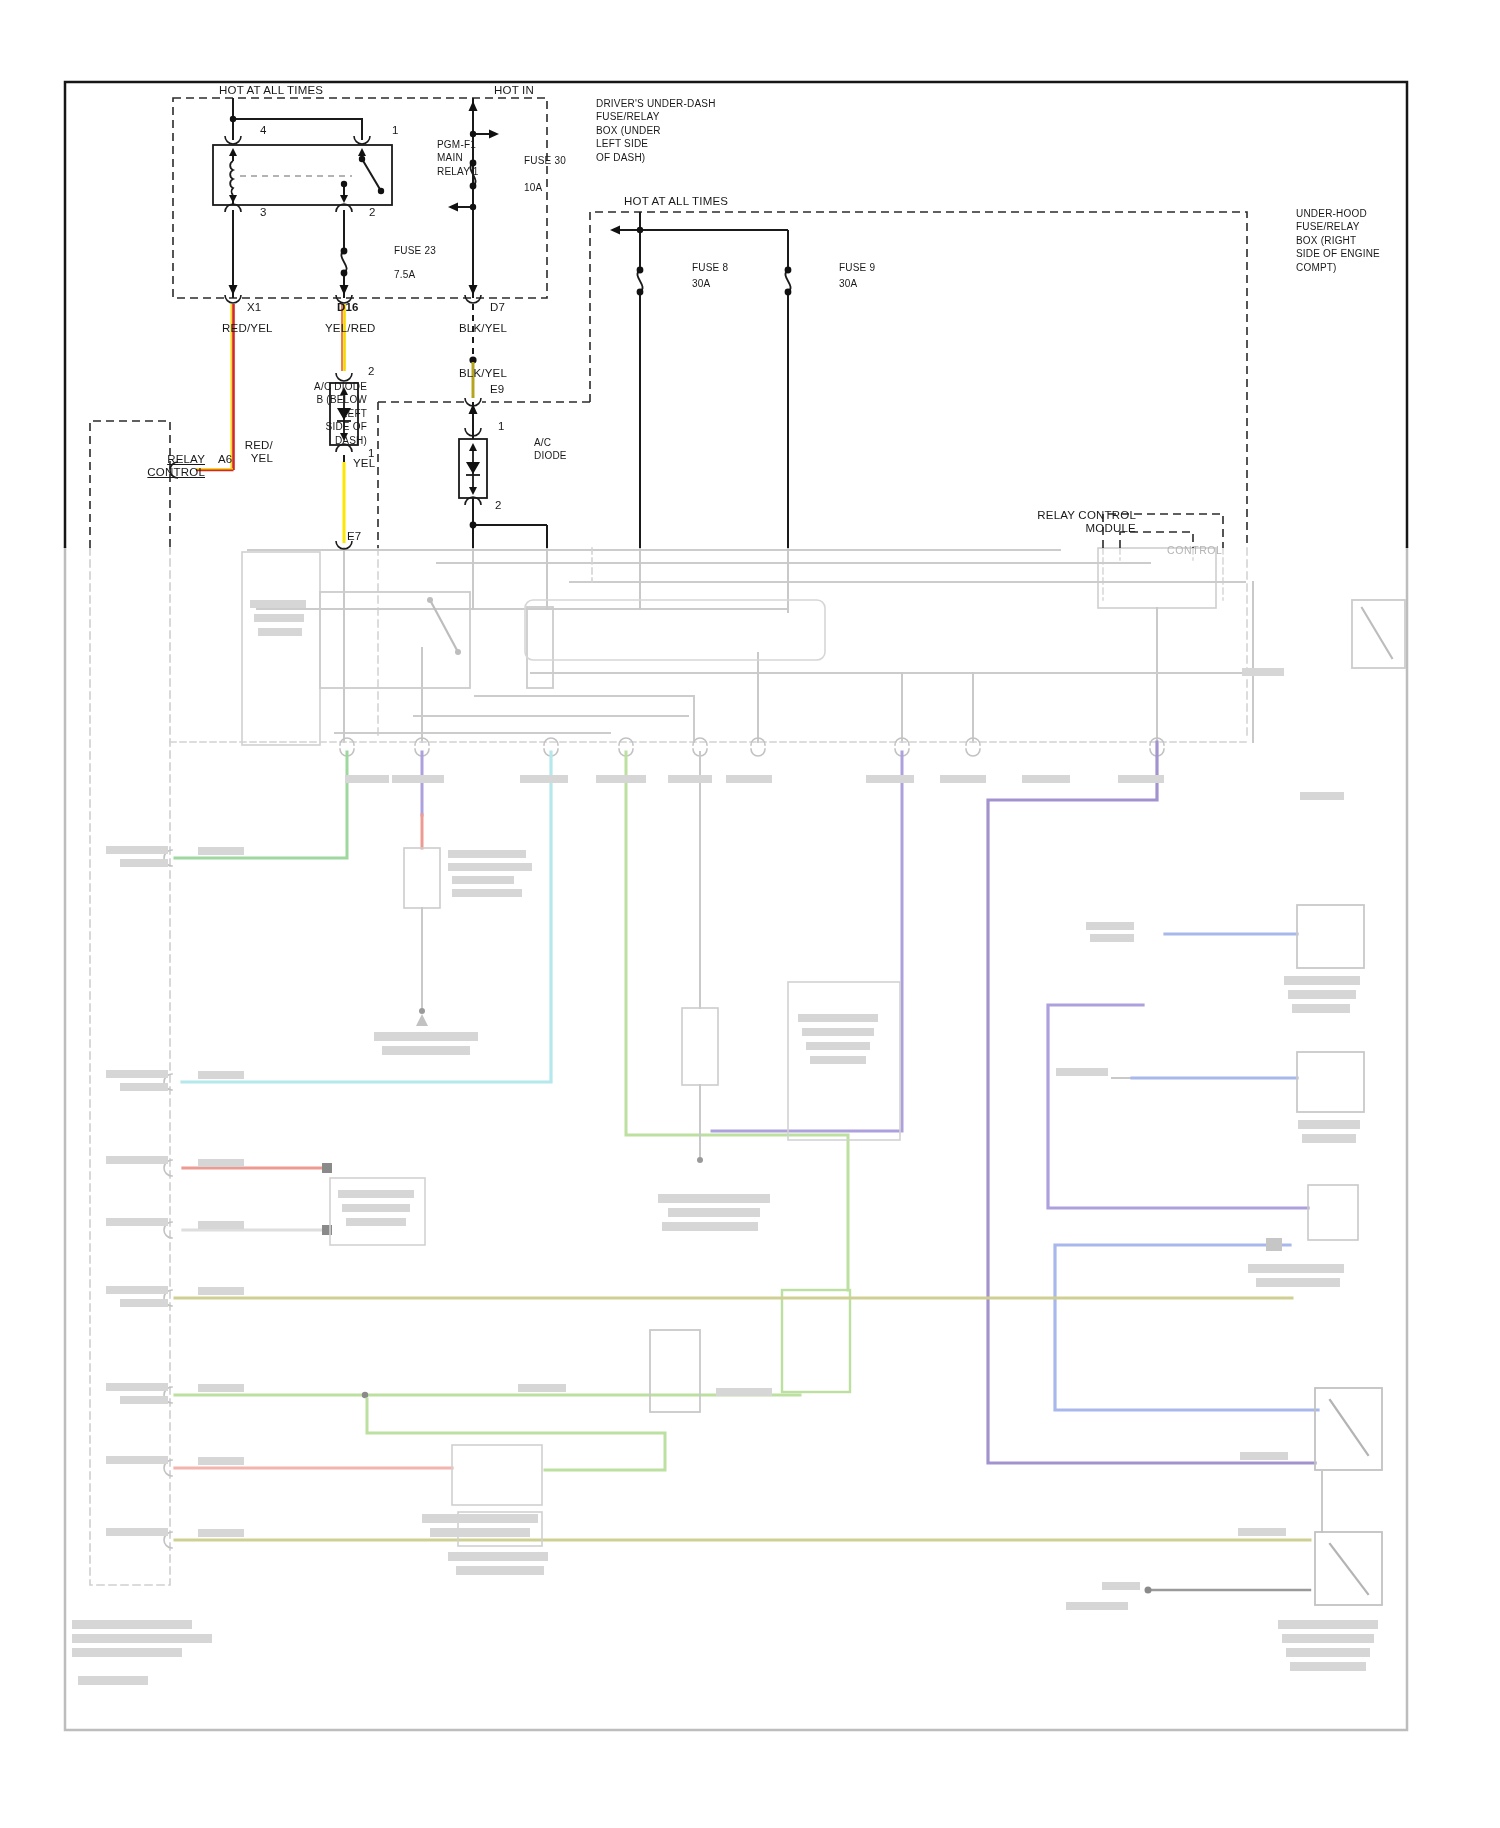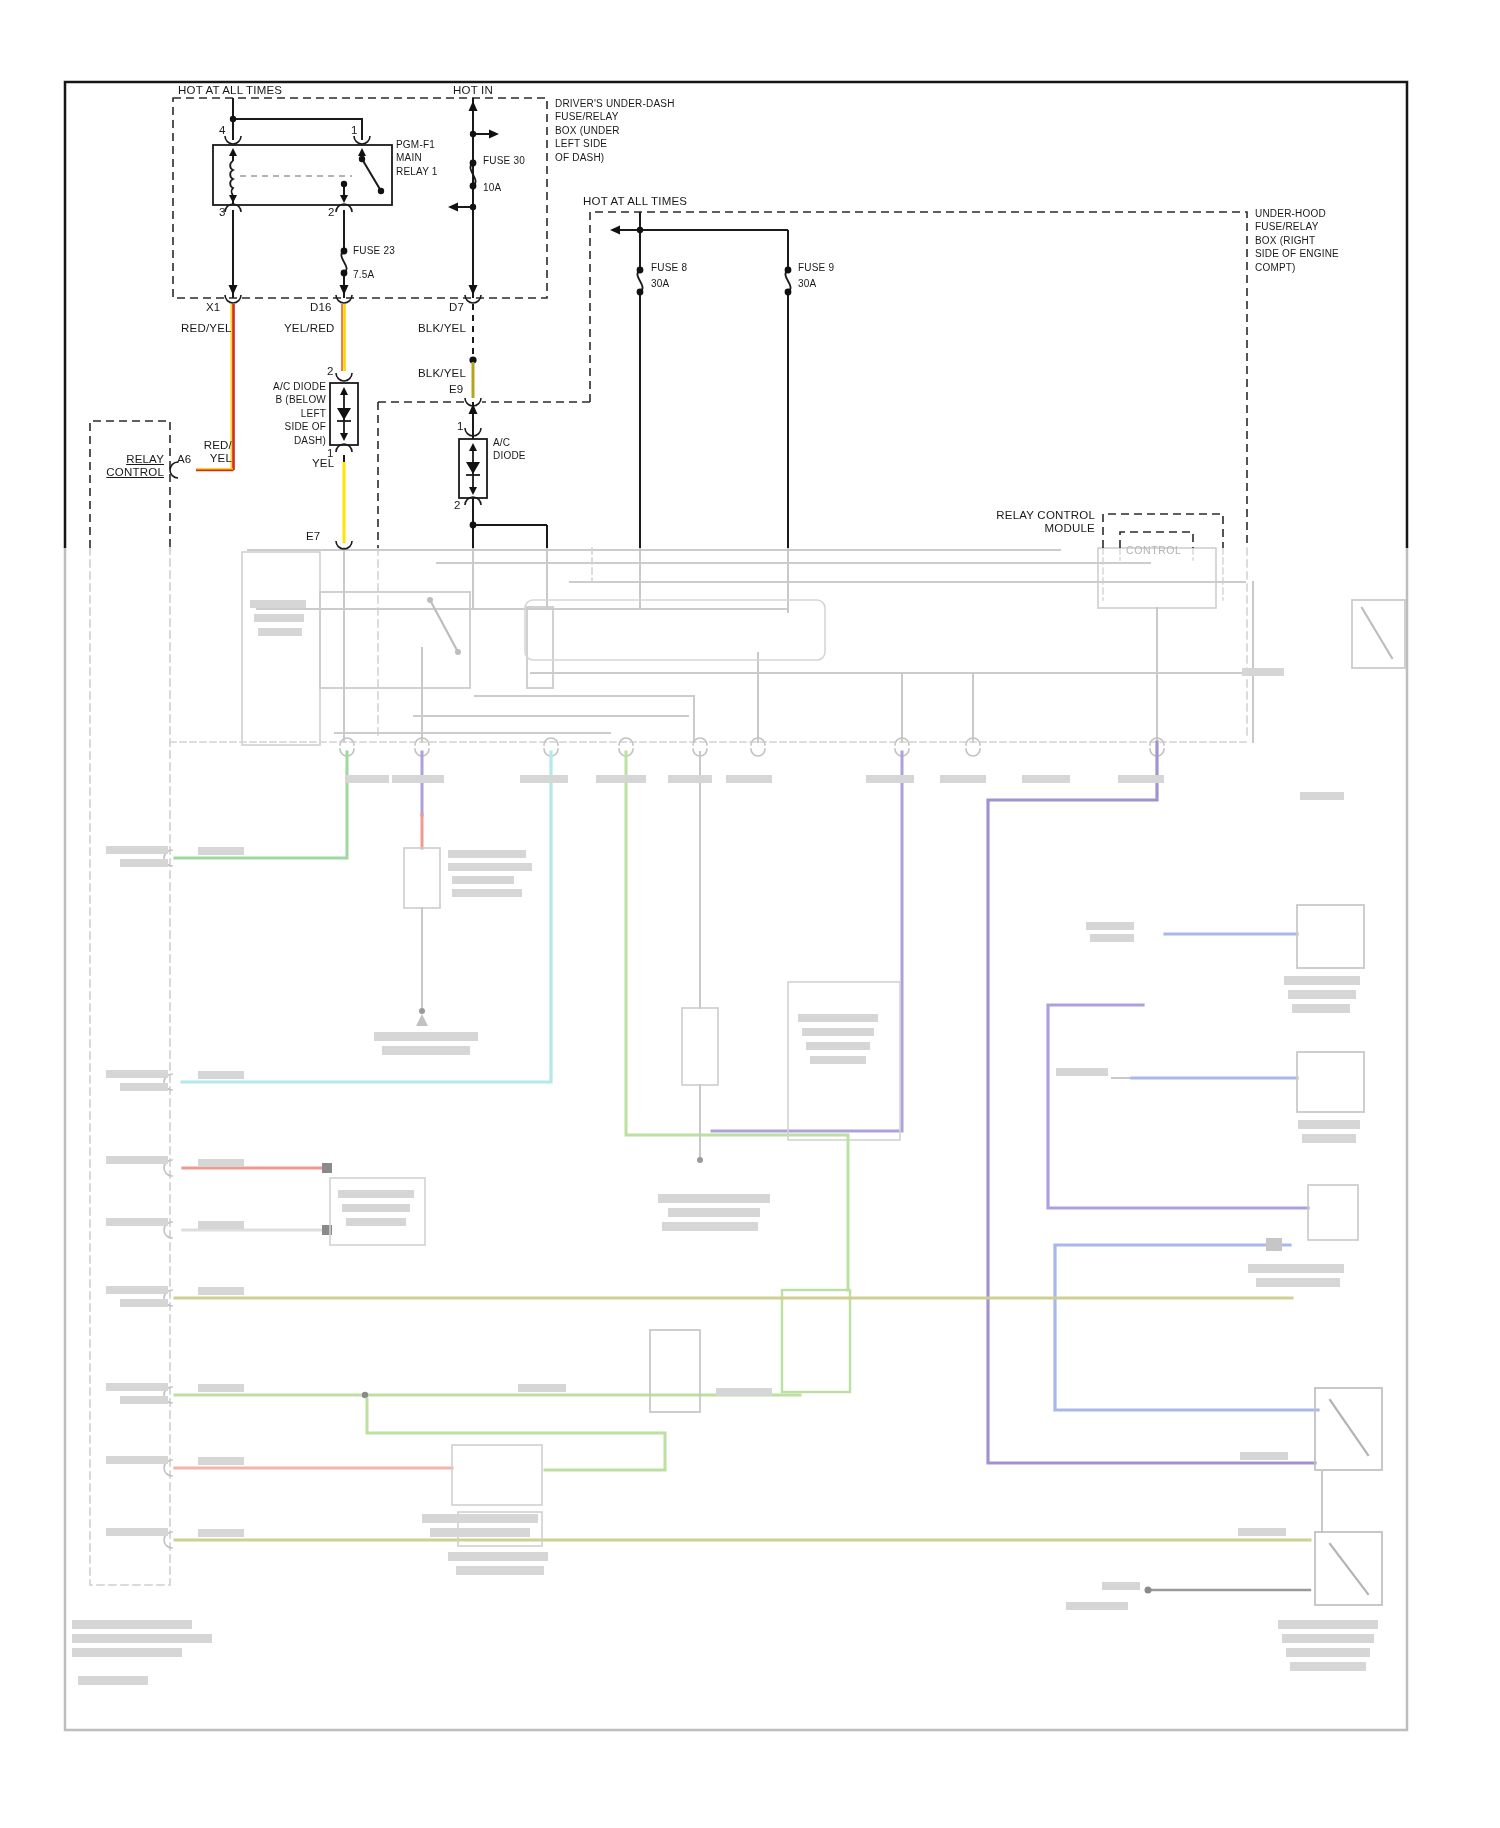--- a/index.html
+++ b/index.html
@@ -1,19 +1,19 @@
 <!DOCTYPE html>
 <html><head>
 <meta charset="utf-8">
 <style>
   html,body{margin:0;padding:0;background:#ffffff;}
   #stage{position:relative;width:1500px;height:1828px;background:#ffffff;
          font-family:"Liberation Sans",sans-serif;overflow:hidden;}
   svg{position:absolute;left:0;top:0;}
-  .label{position:absolute;font-size:11.5px;color:#191919;letter-spacing:.2px;white-space:nowrap;}
+  .label{position:absolute;font-size:11.5px;color:#191919;letter-spacing:.2px;white-space:nowrap;margin-left:41px;}
   .lines span{display:block;line-height:13.4px;}
   .ra{text-align:right;}
   .fs12{font-size:10px;}
   .ghostlbl{color:#b4b4b4;font-size:10.5px;letter-spacing:.6px;}
 </style>
 </head>
 <body>
 
 <div id="stage">
 
@@ -366,21 +366,21 @@
 <div class="label fs12" style="left:483px;top:155px;">FUSE 30</div>
 <div class="label fs12" style="left:483px;top:182px;">10A</div>
 <div class="label fs12" style="left:353px;top:245px;">FUSE 23</div>
 <div class="label fs12" style="left:353px;top:269px;">7.5A</div>
 <div class="label fs12" style="left:651px;top:262px;">FUSE 8</div>
 <div class="label fs12" style="left:651px;top:278px;">30A</div>
 <div class="label fs12" style="left:798px;top:262px;">FUSE 9</div>
 <div class="label fs12" style="left:798px;top:278px;">30A</div>
 
 <div class="label" style="left:206px;top:301px;">X1</div>
-<div class="label" style="left:310px;top:301px;">D16</div>
+<div class="label" style="left:296px;top:301px;font-weight:bold;">D16</div>
 <div class="label" style="left:449px;top:301px;">D7</div>
 
 <div class="label" style="left:181px;top:322px;">RED/YEL</div>
 <div class="label" style="left:284px;top:322px;">YEL/RED</div>
 <div class="label" style="left:418px;top:322px;">BLK/YEL</div>
 <div class="label" style="left:418px;top:367px;">BLK/YEL</div>
 <div class="label" style="left:449px;top:383px;">E9</div>
 
 <div class="label" style="left:327px;top:365px;">2</div>
 <div class="label lines fs12 ra" style="left:236px;top:380px;width:90px;">

